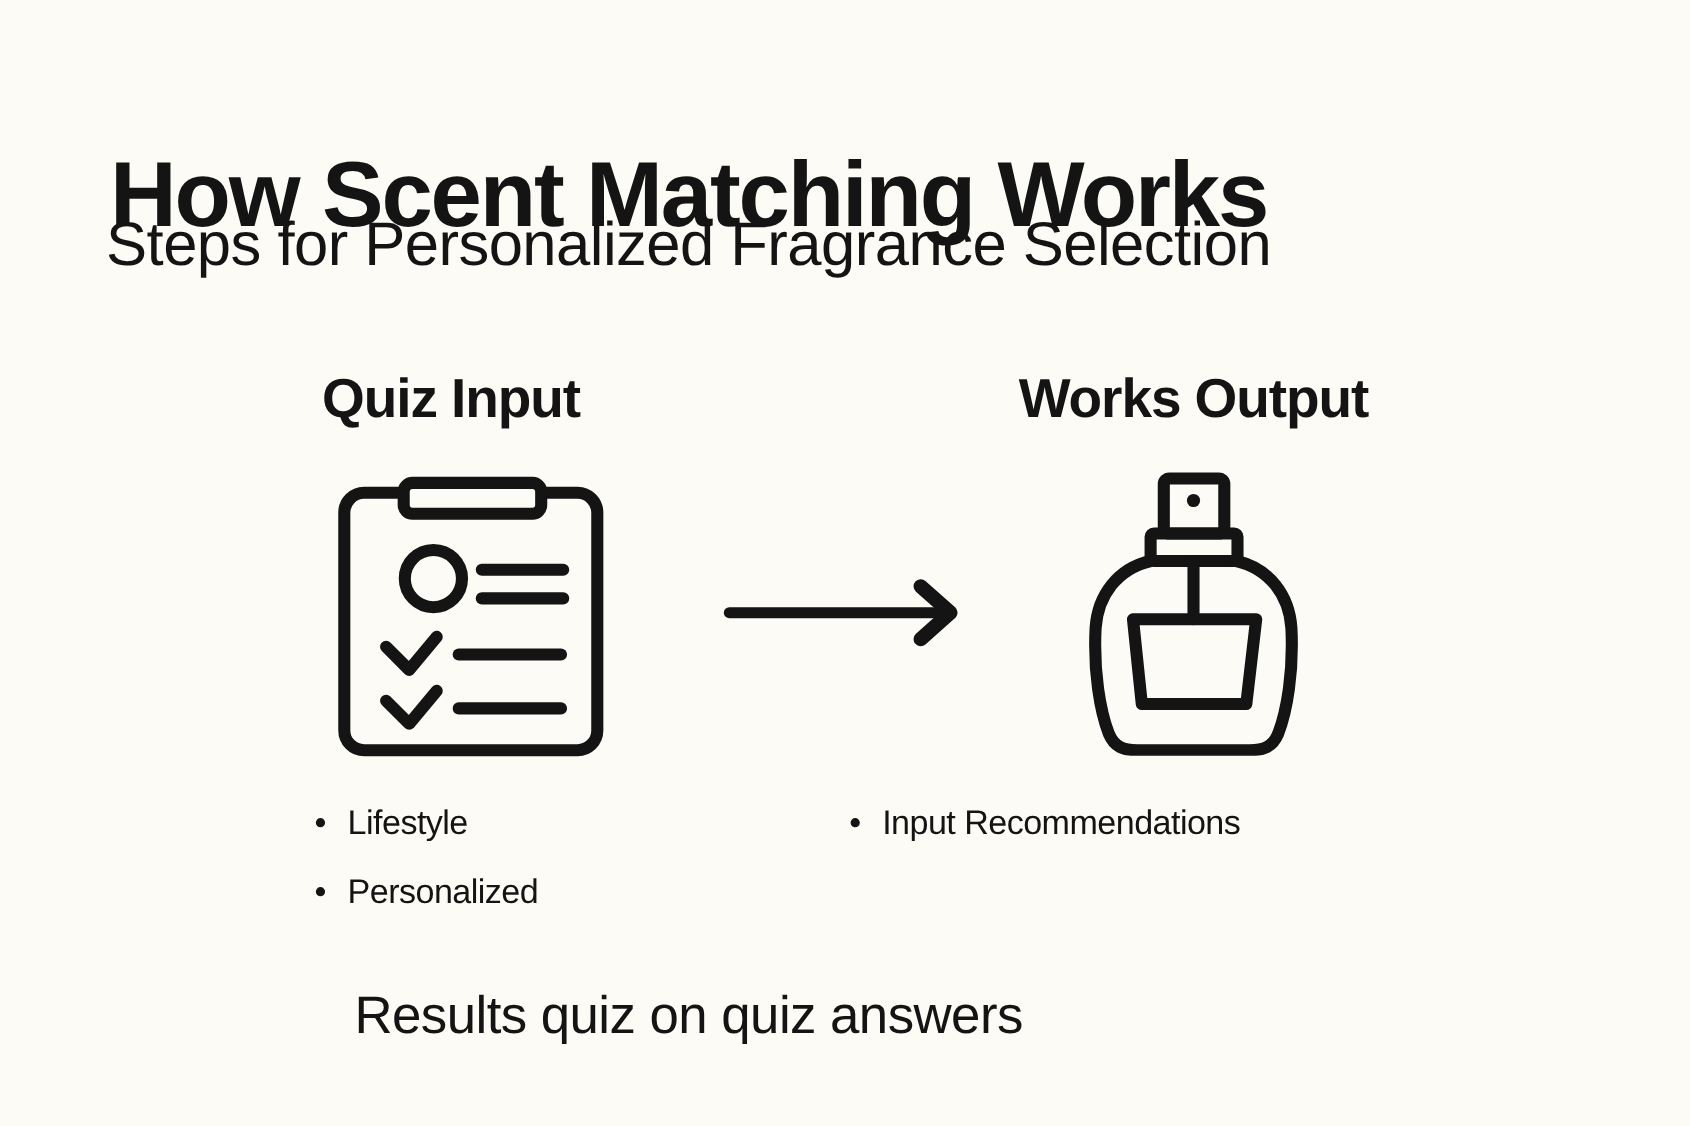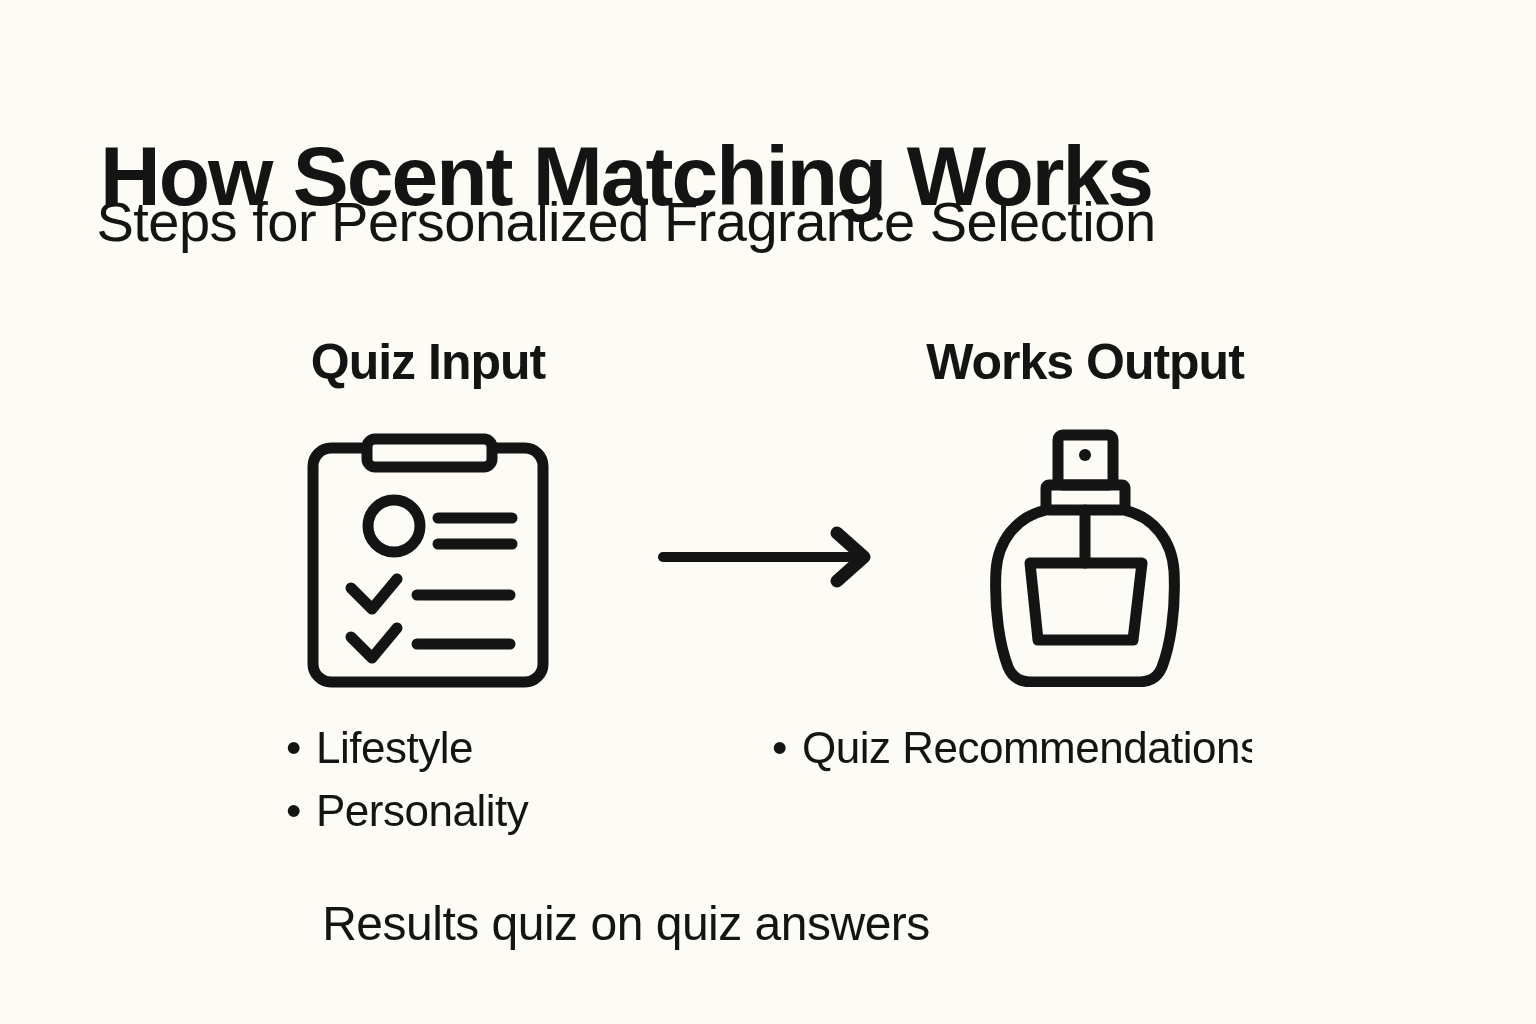--- a/index.html
+++ b/index.html
@@ -41,33 +41,33 @@
   .col-heading {
     position: absolute;
     top: 337px;
     width: 420px;
     text-align: center;
     font-size: 50px;
     font-weight: 700;
     letter-spacing: -1px;
     line-height: 1;
   }
-  .col-heading.left  { left: 218px; }
+  .col-heading.left  { left: 200px; }
   .col-heading.right { left: 875px; }
   .icon-wrap { position: absolute; }
   .icon-clipboard { left: 306px; top: 431px; width: 244px; height: 258px; }
   .icon-perfume   { left: 988px; top: 429px; width: 194px; height: 258px; }
   .icon-arrow     { left: 655px; top: 524px; width: 220px; height: 66px; }
   .bullet-list {
     position: absolute;
     top: 716px;
     margin: 0;
     padding: 0;
     list-style: none;
-    font-size: 44px;
+    font-size: 31px;
     line-height: 63px;
     letter-spacing: -0.5px;
   }
   .bullet-list.left  { left: 286px; }
   .bullet-list.right { left: 772px; }
   .bullet-list li {
     position: relative;
     padding-left: 30px;
     white-space: nowrap;
   }
@@ -149,22 +149,22 @@
       <circle class="inkfill" cx="97" cy="26" r="6"></circle>
       <rect class="stroke" x="58" y="56" width="79" height="25" rx="3"></rect>
       <path class="stroke" d="M58,81 C28,88 10,112 8,142 C6,182 12,217 20,238 C25,250 33,253 46,253 L148,253 C161,253 169,250 174,238 C182,217 188,182 186,142 C184,112 166,88 136,81"></path>
       <line class="stroke" x1="97" y1="81" x2="97" y2="134"></line>
       <path class="stroke" d="M42,134 L154,134 L145,211 L50,211 Z"></path>
     </svg>
   </div>
 
   <ul class="bullet-list left">
     <li>Lifestyle</li>
-    <li>Personality</li>
+    <li>Personalized</li>
   </ul>
 
   <ul class="bullet-list right">
-    <li>Quiz Recommendations</li>
+    <li>Input Recommendations</li>
   </ul>
 
   <div class="footer-note">Results quiz on quiz answers</div>
 
 </div>
 
 </body></html>

